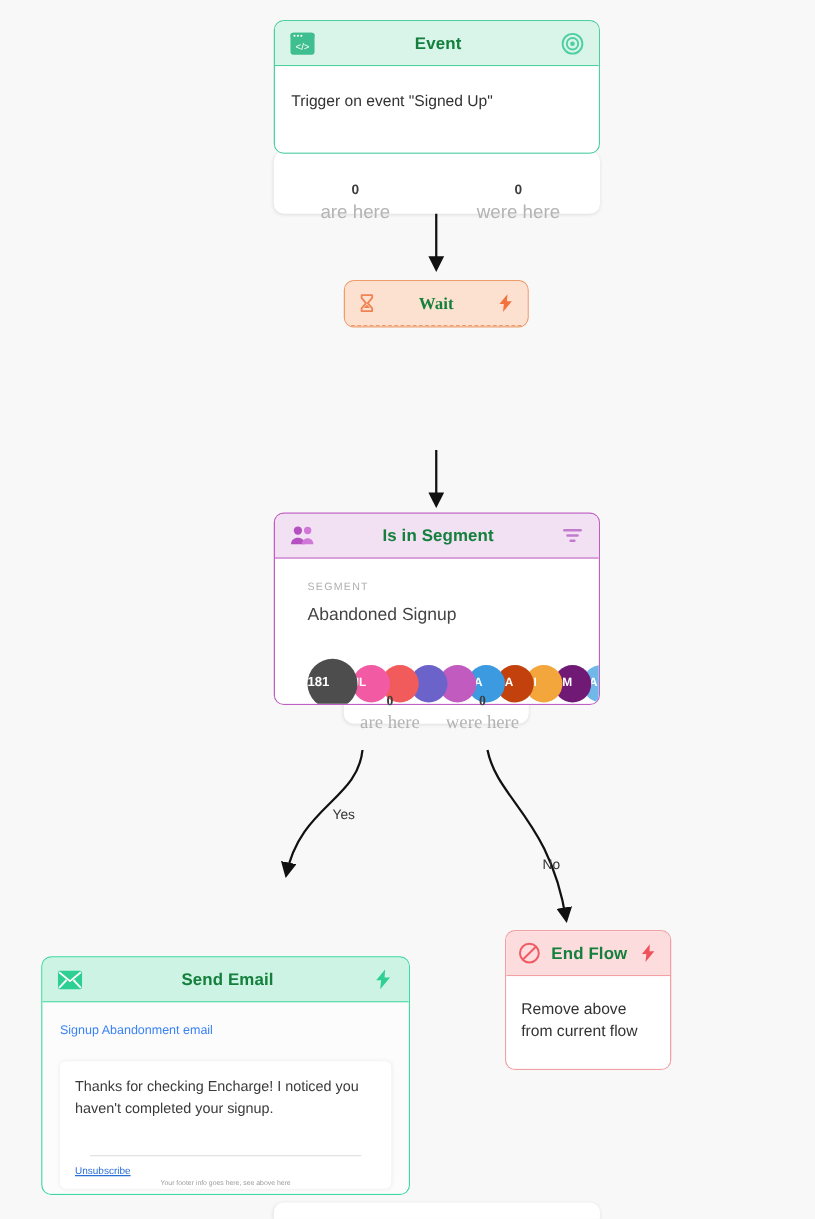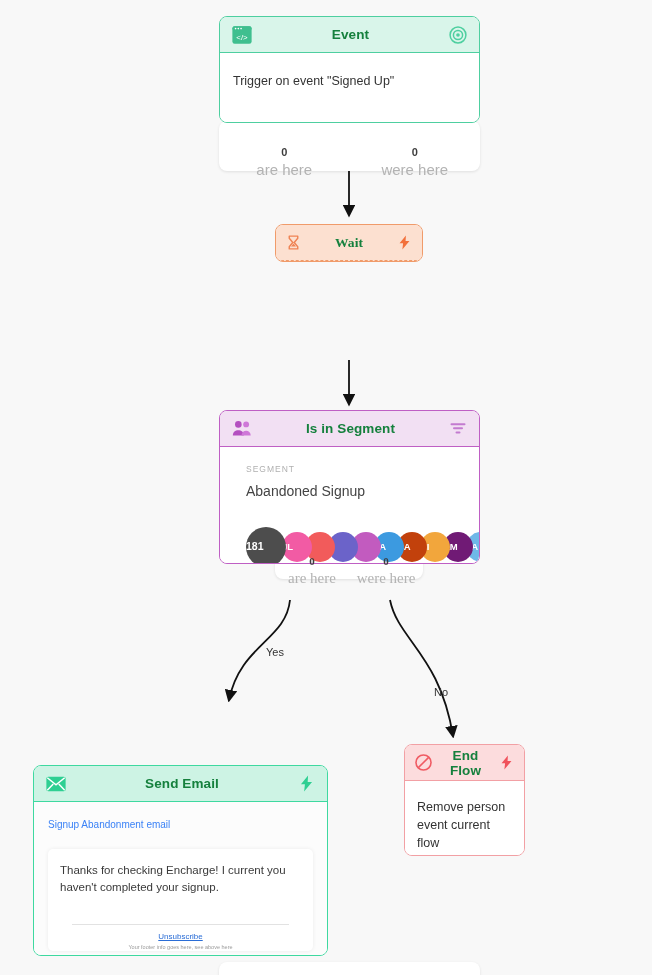--- a/index.html
+++ b/index.html
@@ -173,21 +173,20 @@
     padding: 13px 12px 0 12px;
     font-size: 11.5px;
     color: #3a3a3a;
     line-height: 1.5;
   }
   .mail-rule {
     border-top: 1px solid #e2e2e2;
     margin: 28px 12px 6px 12px;
   }
   .mail-unsub {
-    text-align: center;
     font-size: 8px;
     color: #2a6dd6;
     text-decoration: underline;
   }
   .mail-fine {
     text-align: center;
     font-size: 5.5px;
     color: #9a9a9a;
     line-height: 1.35;
     padding-top: 1px;
@@ -369,45 +368,45 @@
         <span class="title">Send Email</span>
         <span class="head-act">
           <svg width="19" height="19" viewBox="0 0 24 24">
             <path d="M14 2 L5 13 h5 l-1 9 L19 10 h-5.5 z" fill="#2ecf92"></path>
           </svg>
         </span>
       </div>
       <div class="card-body" style="height:153px; padding:16px 14px 0 14px; background:#fcfcfc;">
         <div class="mail-subject">Signup Abandonment email</div>
         <div class="mail-preview">
-          <div>Thanks for checking Encharge! I current you haven't completed your signup.</div>
+          <div>Thanks for checking Encharge! I noticed you haven't completed your signup.</div>
           <div class="mail-rule"></div>
           <div class="mail-unsub">Unsubscribe</div>
           <div class="mail-fine">Your footer info goes here, see above here</div>
         </div>
       </div>
     </div>
 
   </div>
 
-  <div class="node n-end" style="left:404px; top:744px; width:121px;">
+  <div class="node n-end" style="left:404px; top:744px; width:133px;">
 
     <div class="card">
       <div class="card-head" style="padding:0 9px; gap:7px;">
         <span class="head-ico">
           <svg width="19" height="19" viewBox="0 0 24 24">
             <circle cx="12" cy="12" r="9.5" fill="none" stroke="#f05b63" stroke-width="2"></circle>
             <line x1="5.5" y1="18.5" x2="18.5" y2="5.5" stroke="#f05b63" stroke-width="2"></line>
           </svg>
         </span>
         <span class="title">End Flow</span>
         <span class="head-act">
           <svg width="17" height="17" viewBox="0 0 24 24">
             <path d="M14 2 L5 13 h5 l-1 9 L19 10 h-5.5 z" fill="#f0525c"></path>
           </svg>
         </span>
       </div>
-      <div class="card-body" style="height:74px; padding-top:17px; padding-left:12px;">Remove person event current flow</div>
+      <div class="card-body" style="height:74px; padding-top:17px; padding-left:12px;">Remove above from current flow</div>
     </div>
 
   </div>
 
 </div>
 
 </body></html>

